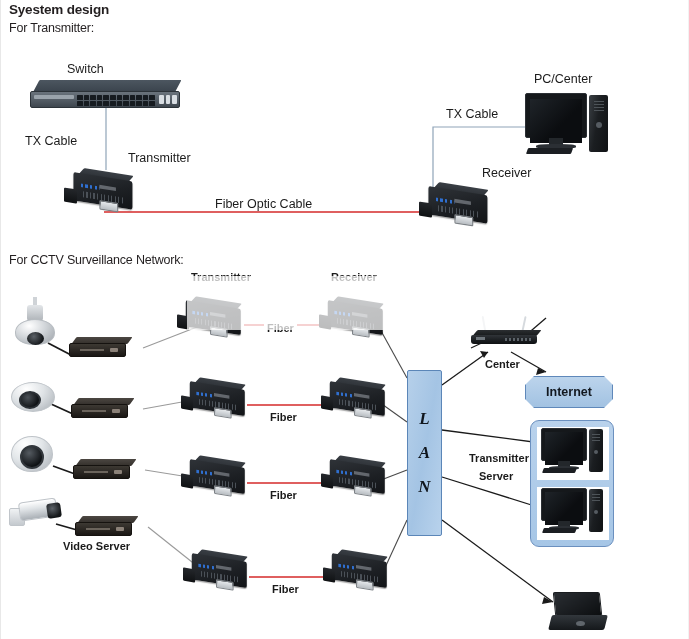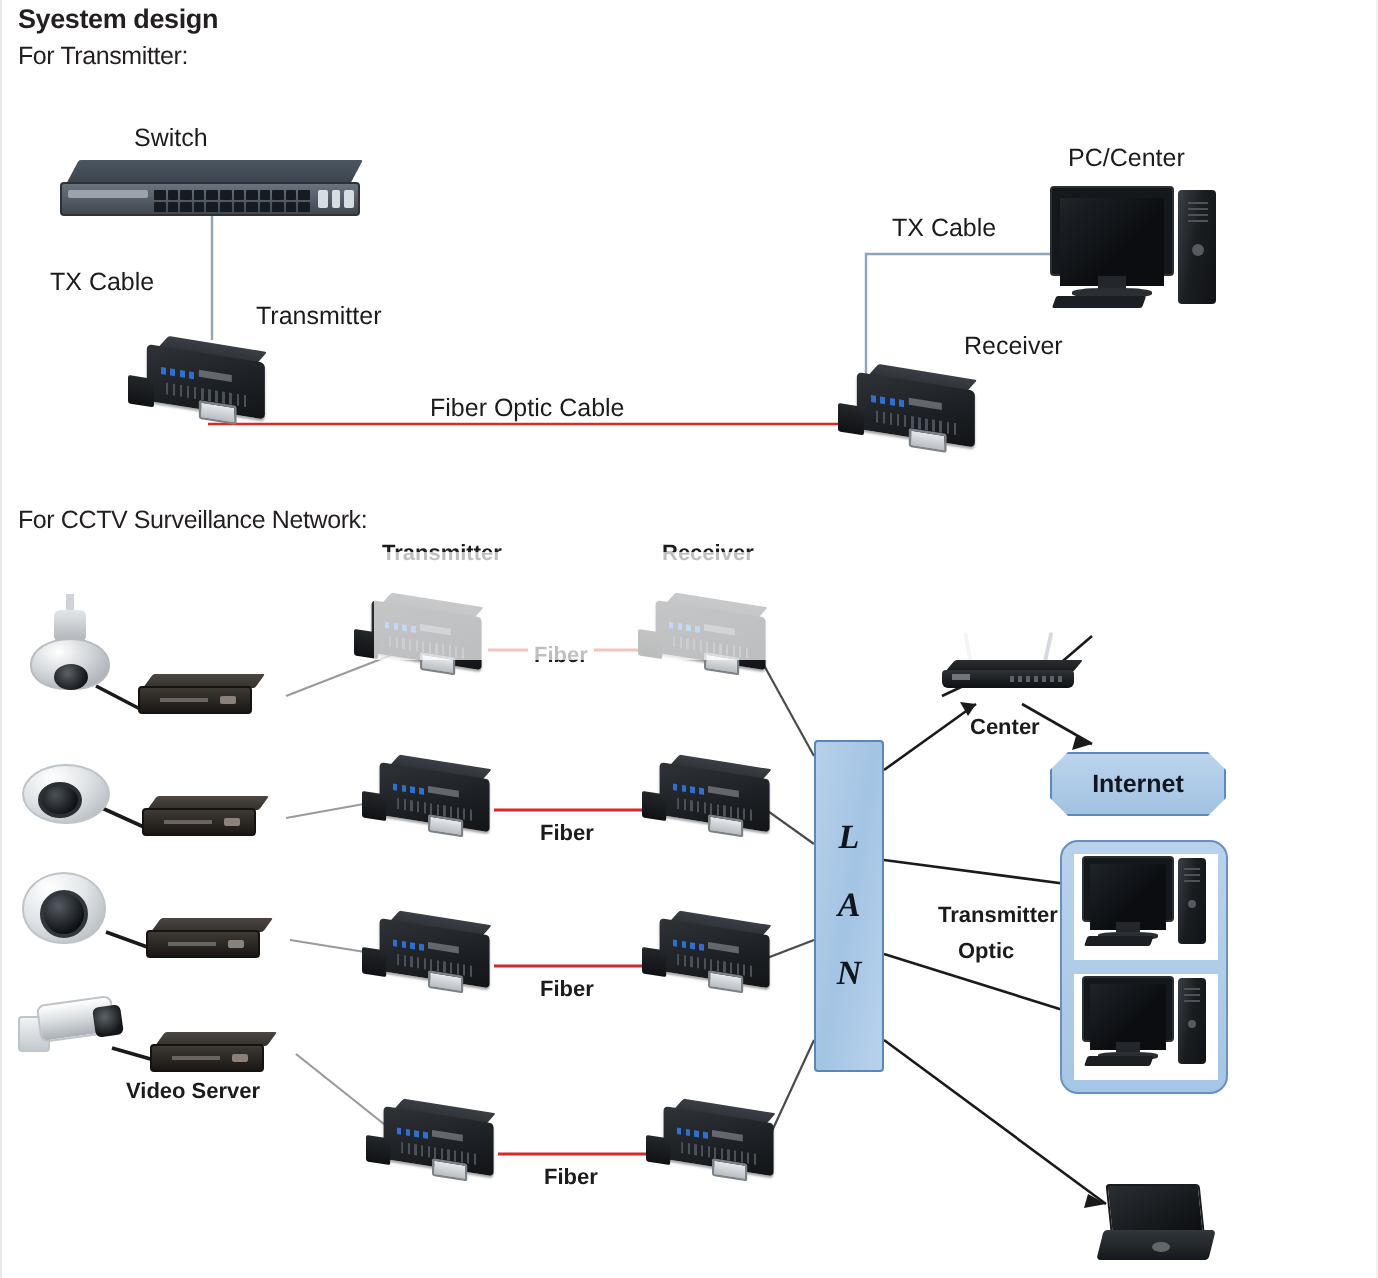--- a/index.html
+++ b/index.html
@@ -655,21 +655,21 @@
       <div class="mon-scr"></div>
       <div class="stand"></div>
     <div class="base"></div>
       <div class="kbd"></div>
       <div class="tower">
         <b></b>
         <i></i>
       </div>
   </div>
   <div class="abs lbl-md" style="left:468px; top:452px;">Transmitter</div>
-  <div class="abs lbl-md" style="left:478px; top:470px;">Optic</div>
+  <div class="abs lbl-md" style="left:478px; top:470px;">Server</div>
 
   <div class="abs laptop" style="left:549px; top:592px; width:56px; height:38px;">
     <div class="scr"></div>
       <div class="kb"></div>
       <div class="tp"></div>
   </div>
 
   <div class="abs wm-blur wm-band"></div>
 
 </div>

